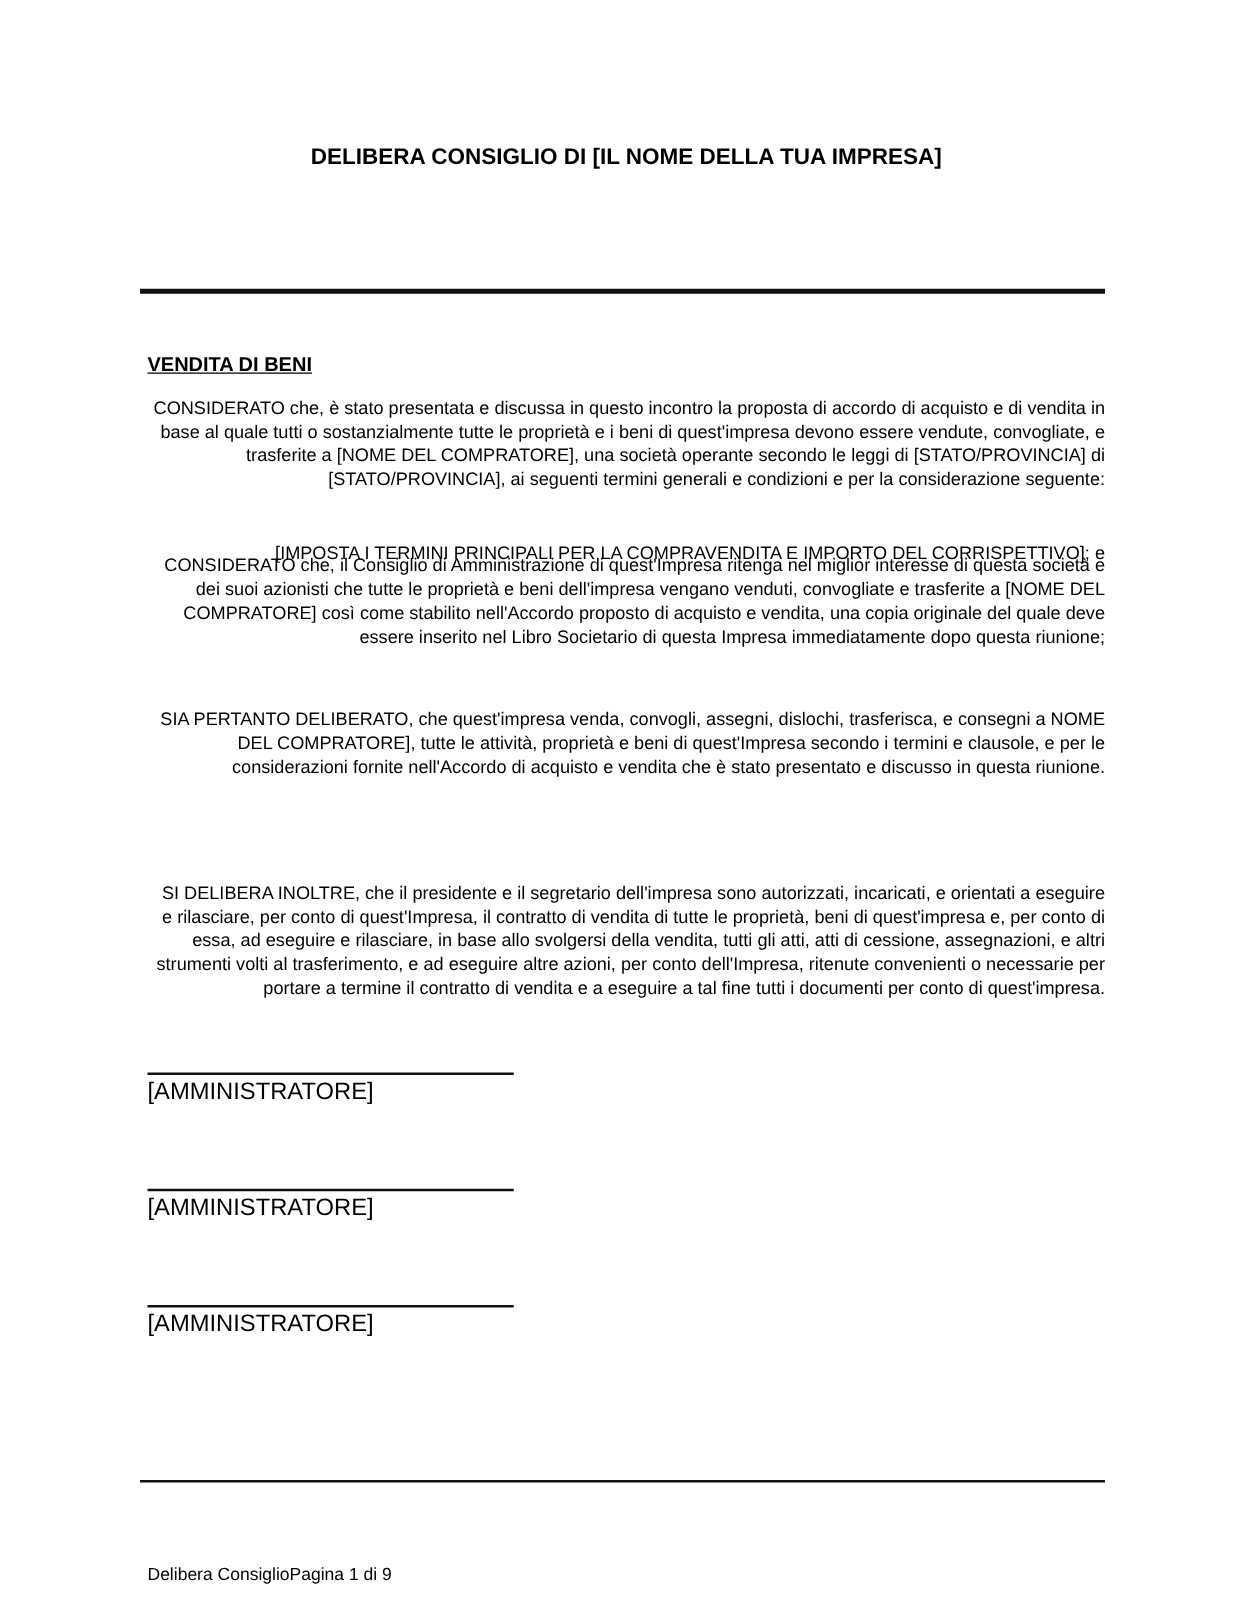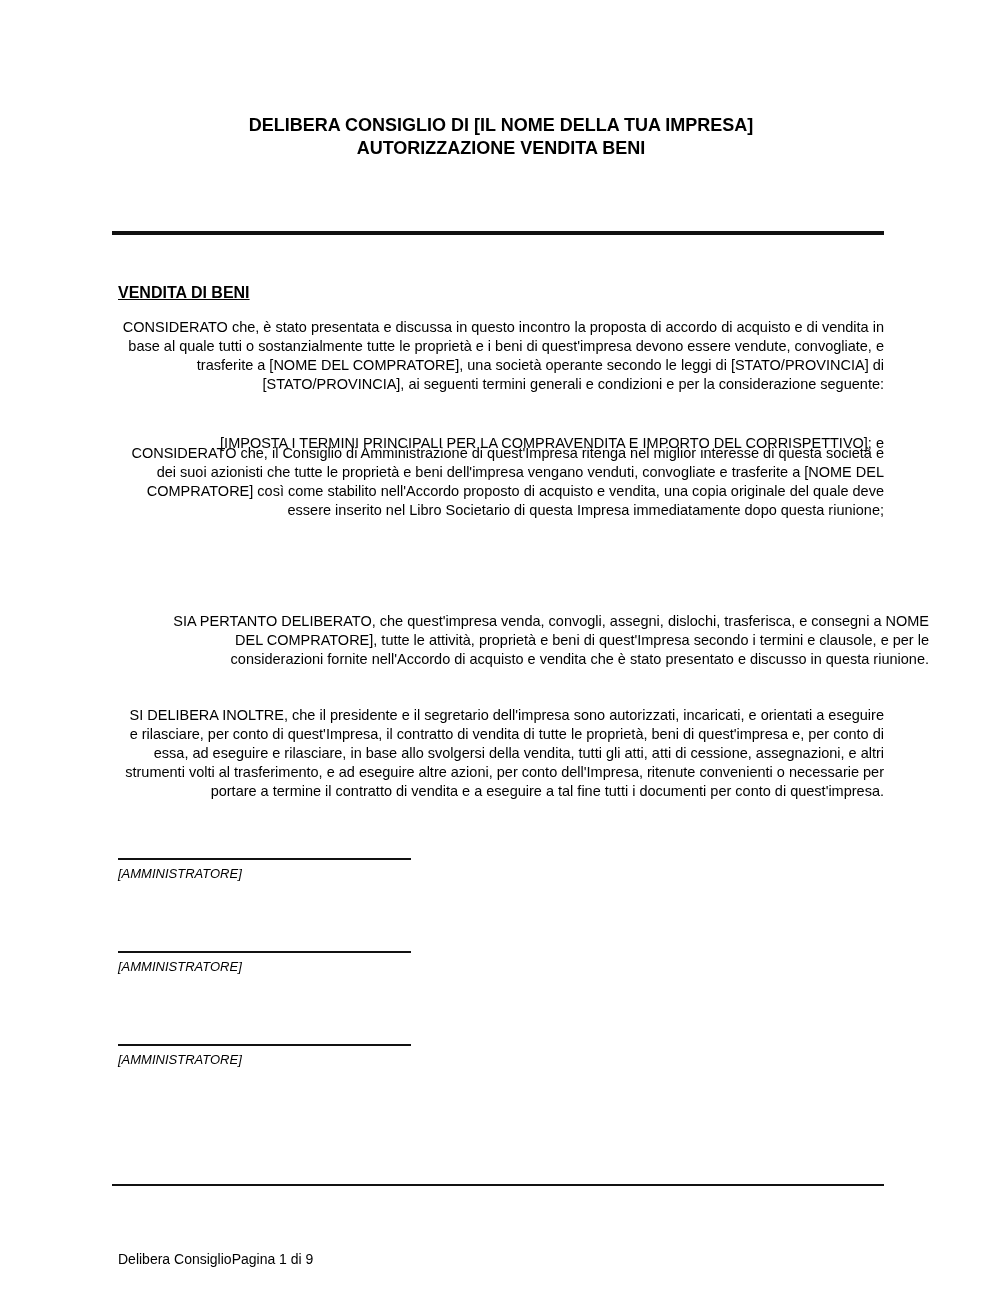--- a/index.html
+++ b/index.html
@@ -50,37 +50,36 @@
     text-decoration: underline;
   }
   .para {
     font-size: 14.5px;
     line-height: 19px;
     text-align: right;
   }
   #para-0 { top: 318px; }
   #para-1 { top: 434px; }
   #para-2 { top: 444px; }
-  #para-3 { top: 612px; margin-left: 45px; }
+  #para-3 { top: 567px; }
   #para-4 { top: 706px; }
 
   .sig-block { width: 293px; }
   #sig-0 { top: 858px; }
   #sig-1 { top: 951px; }
   #sig-2 { top: 1044px; }
   .sig-line {
     width: 293px;
     height: 0;
     border-top: 2px solid #111111;
   }
   .sig-label {
-    font-size: 13px;
+    font-size: 19px;
     line-height: 19px;
     padding-top: 4px;
-    font-style: italic;
   }
 
   .footer-rule {
     position: absolute;
     left: 112px;
     top: 1184px;
     width: 772px;
     height: 2px;
     background: #111111;
   }
@@ -91,21 +90,20 @@
     line-height: 18px;
   }
 </style>
 </head>
 <body>
 
 <div class="page">
 
   <div class="abs title-block">
     <div>DELIBERA CONSIGLIO DI [IL NOME DELLA TUA IMPRESA]</div>
-    <div>AUTORIZZAZIONE VENDITA BENI</div>
   </div>
 
 
   <div class="rule-thick"></div>
 
   <div class="abs section-heading">VENDITA DI BENI</div>
 
   <p class="abs para" id="para-0">CONSIDERATO che, è stato presentata e discussa in questo incontro la proposta di accordo di acquisto e di vendita in base al quale tutti o sostanzialmente tutte le proprietà e i beni di quest'impresa devono essere vendute, convogliate, e trasferite a [NOME DEL COMPRATORE], una società operante secondo le leggi di [STATO/PROVINCIA] di [STATO/PROVINCIA], ai seguenti termini generali e condizioni e per la considerazione seguente:</p>
   <p class="abs para" id="para-1">[IMPOSTA I TERMINI PRINCIPALI PER LA COMPRAVENDITA E IMPORTO DEL CORRISPETTIVO]; e</p>
   <p class="abs para" id="para-2">CONSIDERATO che, il Consiglio di Amministrazione di quest'Impresa ritenga nel miglior interesse di questa società e dei suoi azionisti che tutte le proprietà e beni dell'impresa vengano venduti, convogliate e trasferite a [NOME DEL COMPRATORE] così come stabilito nell'Accordo proposto di acquisto e vendita, una copia originale del quale deve essere inserito nel Libro Societario di questa Impresa immediatamente dopo questa riunione;</p>

